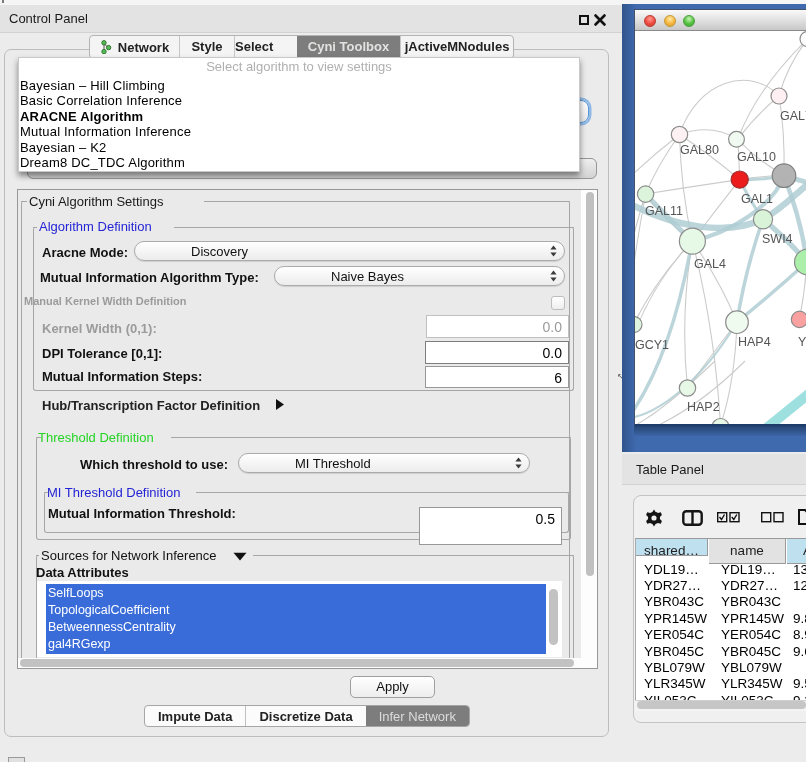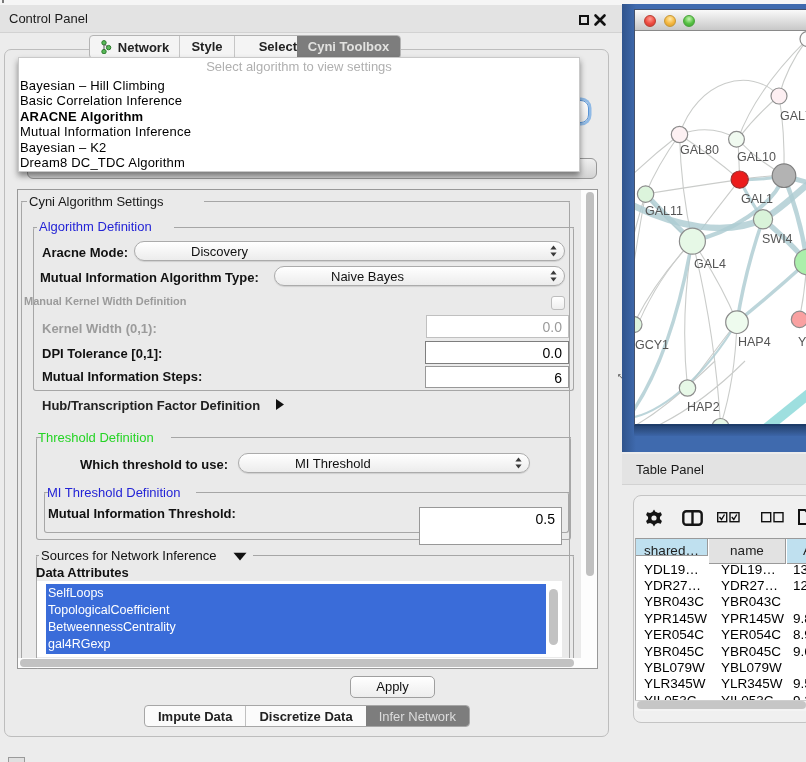--- a/index.html
+++ b/index.html
@@ -30,22 +30,23 @@
   <div style="width:90px;display:flex;align-items:center;justify-content:center;gap:5px;border-right:1px solid #c6c6c6;">
     <svg width="13" height="14" viewBox="0 0 13 14">
         <circle cx="4" cy="2.8" r="2.2" fill="#57b957" stroke="#2c7a2c"></circle>
         <circle cx="8.6" cy="7.6" r="2.2" fill="#57b957" stroke="#2c7a2c"></circle>
         <circle cx="4" cy="11.6" r="2.2" fill="#57b957" stroke="#2c7a2c"></circle>
         <path d="M4 5 L4 9.4 M4.7 4.2 L7 6.5" stroke="#555" stroke-width="1"></path>
       </svg>
     <span>Network</span>
     </div>
   <div style="width:55px;text-align:center;line-height:22px;border-right:1px solid #c6c6c6;">Style</div>
-  <div style="width:62px;text-align:right;line-height:22px;">Select</div>
+  <div style="width:62px;text-align:left;line-height:22px;">Select</div>
   <div style="width:103px;text-align:center;line-height:22px;background:#7d7d7d;color:#e2e2e0;">Cyni Toolbox</div>
+  <div style="width:113px;text-align:center;line-height:22px;border-left:1px solid #c6c6c6;">jActiveMNodules</div>
 </div>
 
 <div class="abs" style="left:27px;top:158px;width:570px;height:21px;border:1px solid #979797;border-radius:6px;background:linear-gradient(#efefef,#d2d2d2);"></div>
 
 <div class="abs" style="left:556px;top:100px;width:33px;height:23px;border-radius:8px;box-shadow:0 0 0 2.5px #90bae6;background:linear-gradient(#fff,#e8e8e8);border:1px solid #5a95d6;"></div>
 
 <div class="abs" style="left:17px;top:189px;width:581px;height:480px;background:#eaeaea;border:1px solid #989898;"></div>
 
 <div class="abs" style="left:21px;top:201px;width:549px;height:460px;border:1px solid #a6a6a6;border-radius:3px;border-top:none;"></div>
 <div class="abs" style="left:21px;top:201px;width:6px;height:1px;background:#a6a6a6;"></div>

